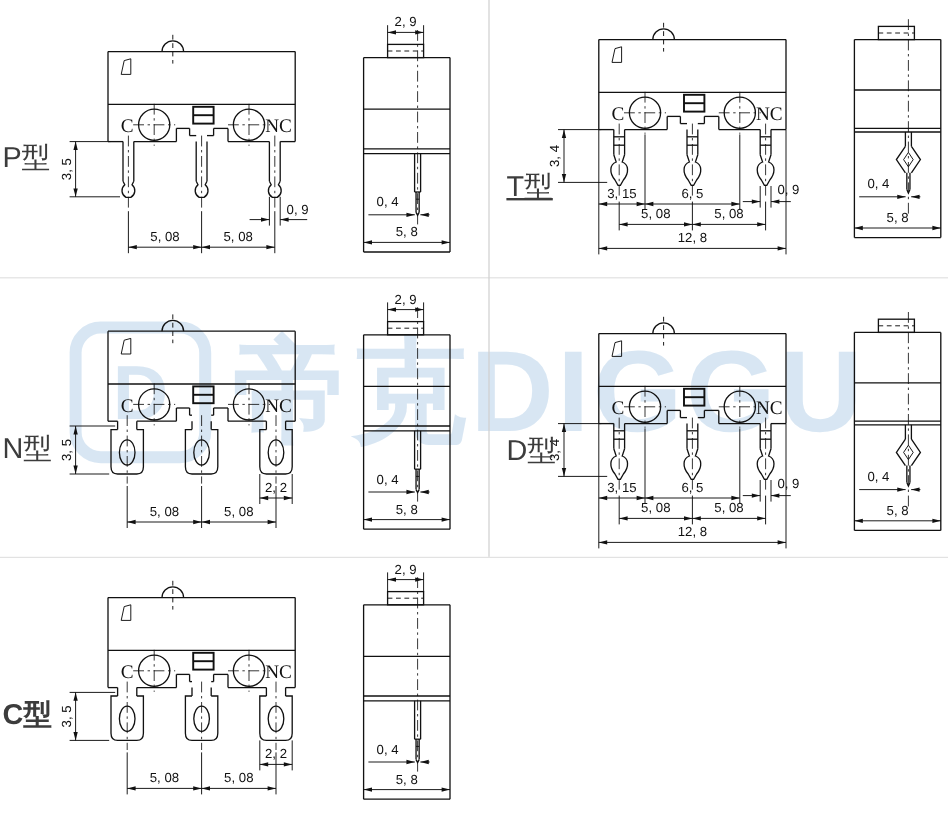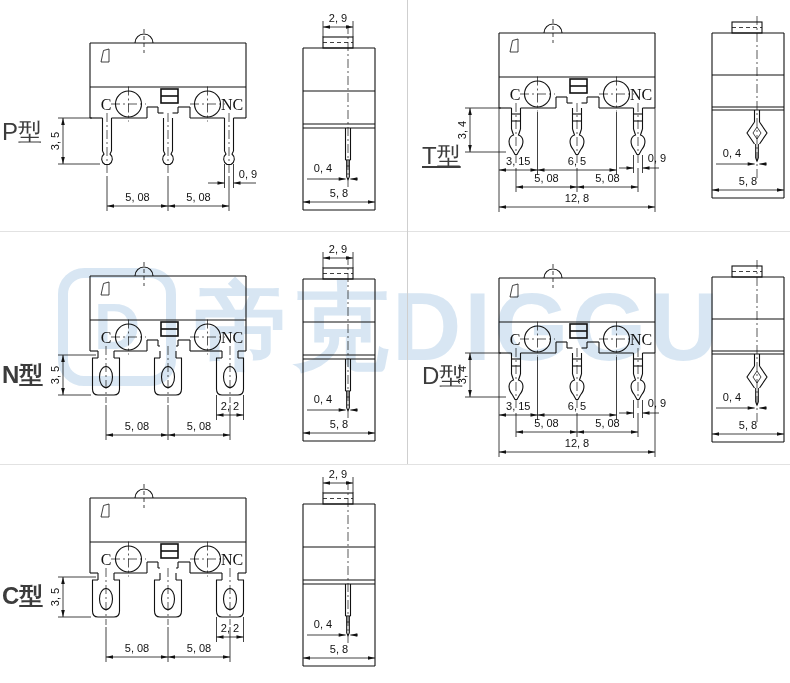--- a/index.html
+++ b/index.html
@@ -586,16 +586,16 @@
         <text x="20" y="124" class="dim" text-anchor="middle">0, 4</text>
         <line x1="0" y1="154" x2="72" y2="154" class="thin"></line>
         <polygon points="0,154 7,152.2 7,155.8" class="arr"></polygon>
         <polygon points="72,154 65,152.2 65,155.8" class="arr"></polygon>
         <text x="36" y="149" class="dim" text-anchor="middle">5, 8</text>
       </g>
     </svg>
 
   <span class="type-label" style="left:2px;top:120px;">P型</span>
   <span class="type-label" style="left:422px;top:144px;text-decoration:underline;">T型</span>
-  <span class="type-label" style="left:2px;top:363px;font-weight:bold;">N型</span>
+  <span class="type-label" style="left:2px;top:363px;">N型</span>
   <span class="type-label" style="left:422px;top:364px;">D型</span>
   <span class="type-label" style="left:2px;top:584px;font-weight:bold;">C型</span>
 </div>
 
 </body></html>

